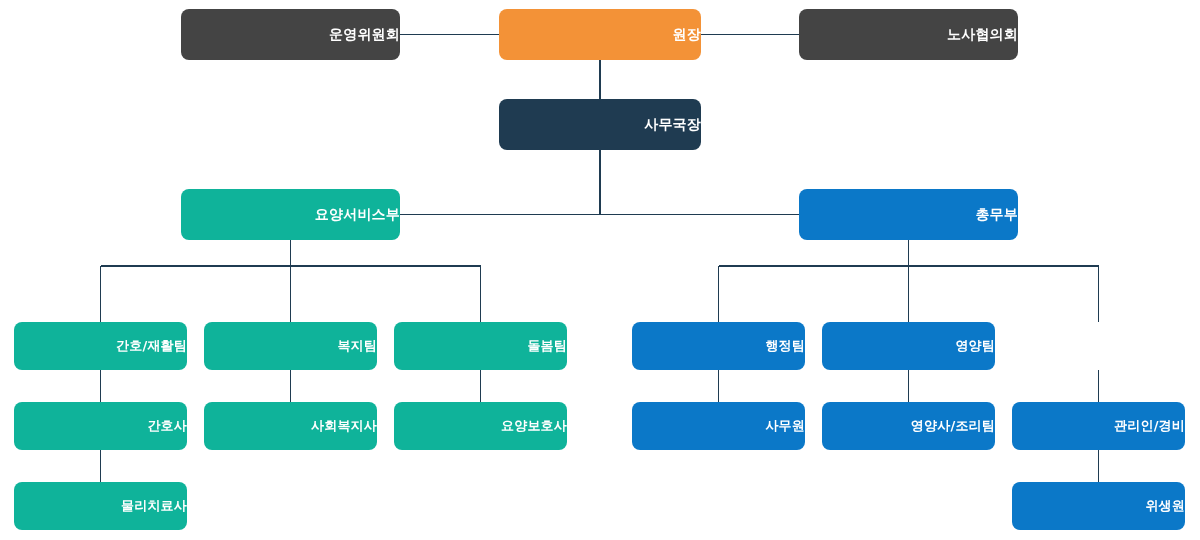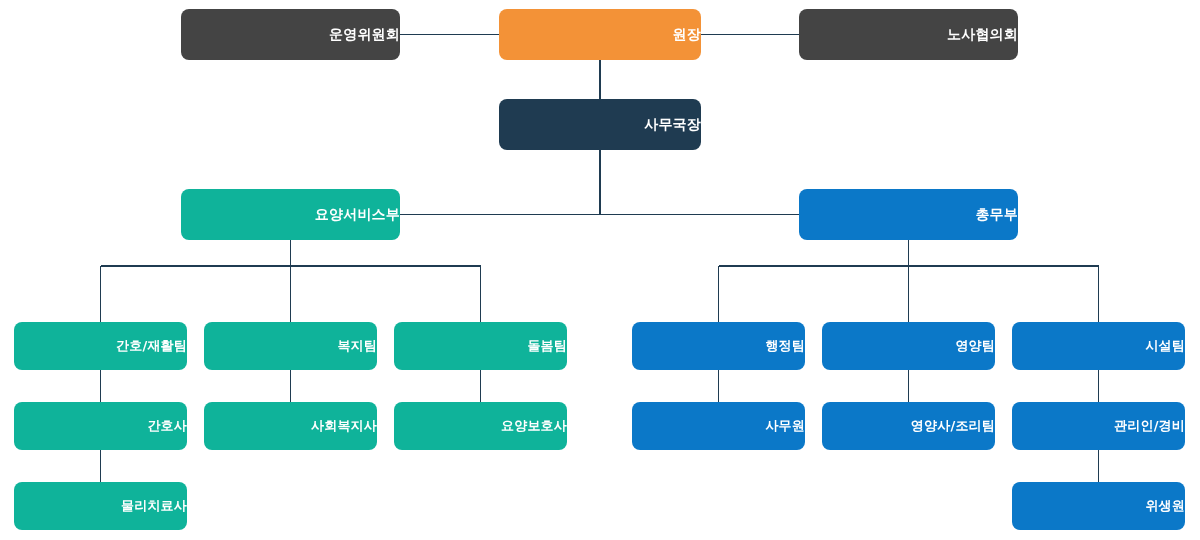--- a/index.html
+++ b/index.html
@@ -122,23 +122,20 @@
       </div>
       <div class="node lvl-team" style="left: 394px; top: 322px; width: 173px; height: 48px; background: rgb(15, 179, 154);">
         <span class="node-label">돌봄팀</span>
       </div>
       <div class="node lvl-team" style="left: 632px; top: 322px; width: 173px; height: 48px; background: rgb(11, 120, 200);">
         <span class="node-label">행정팀</span>
       </div>
       <div class="node lvl-team" style="left: 822px; top: 322px; width: 173px; height: 48px; background: rgb(11, 120, 200);">
         <span class="node-label">영양팀</span>
       </div>
-      <div class="node lvl-team" style="left: 1012px; top: 322px; width: 173px; height: 48px; background: rgb(11, 120, 200);">
-        <span class="node-label">시설팀</span>
-      </div>
       <div class="node lvl-staff" style="left: 14px; top: 402px; width: 173px; height: 48px; background: rgb(15, 179, 154);">
         <span class="node-label">간호사</span>
       </div>
       <div class="node lvl-staff" style="left: 204px; top: 402px; width: 173px; height: 48px; background: rgb(15, 179, 154);">
         <span class="node-label">사회복지사</span>
       </div>
       <div class="node lvl-staff" style="left: 394px; top: 402px; width: 173px; height: 48px; background: rgb(15, 179, 154);">
         <span class="node-label">요양보호사</span>
       </div>
       <div class="node lvl-staff" style="left: 632px; top: 402px; width: 173px; height: 48px; background: rgb(11, 120, 200);">

